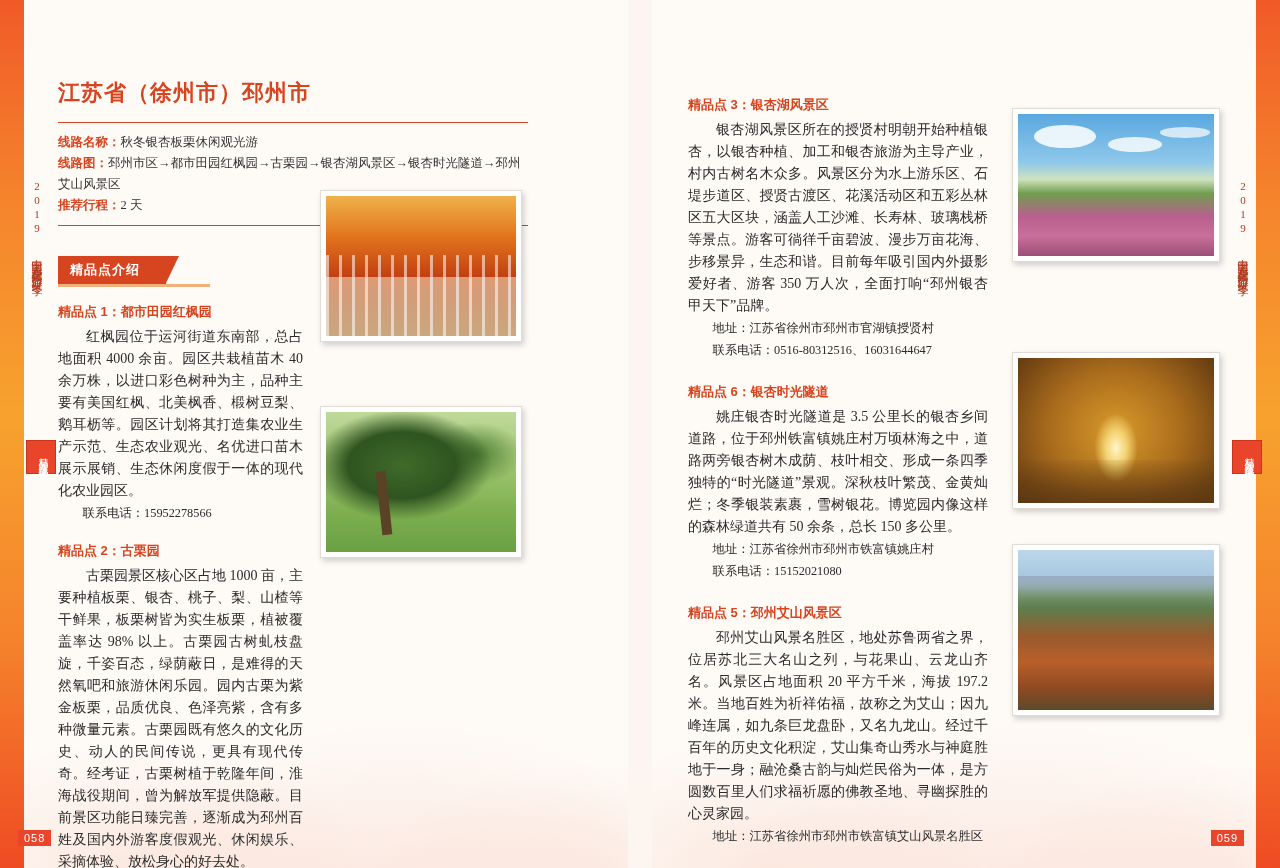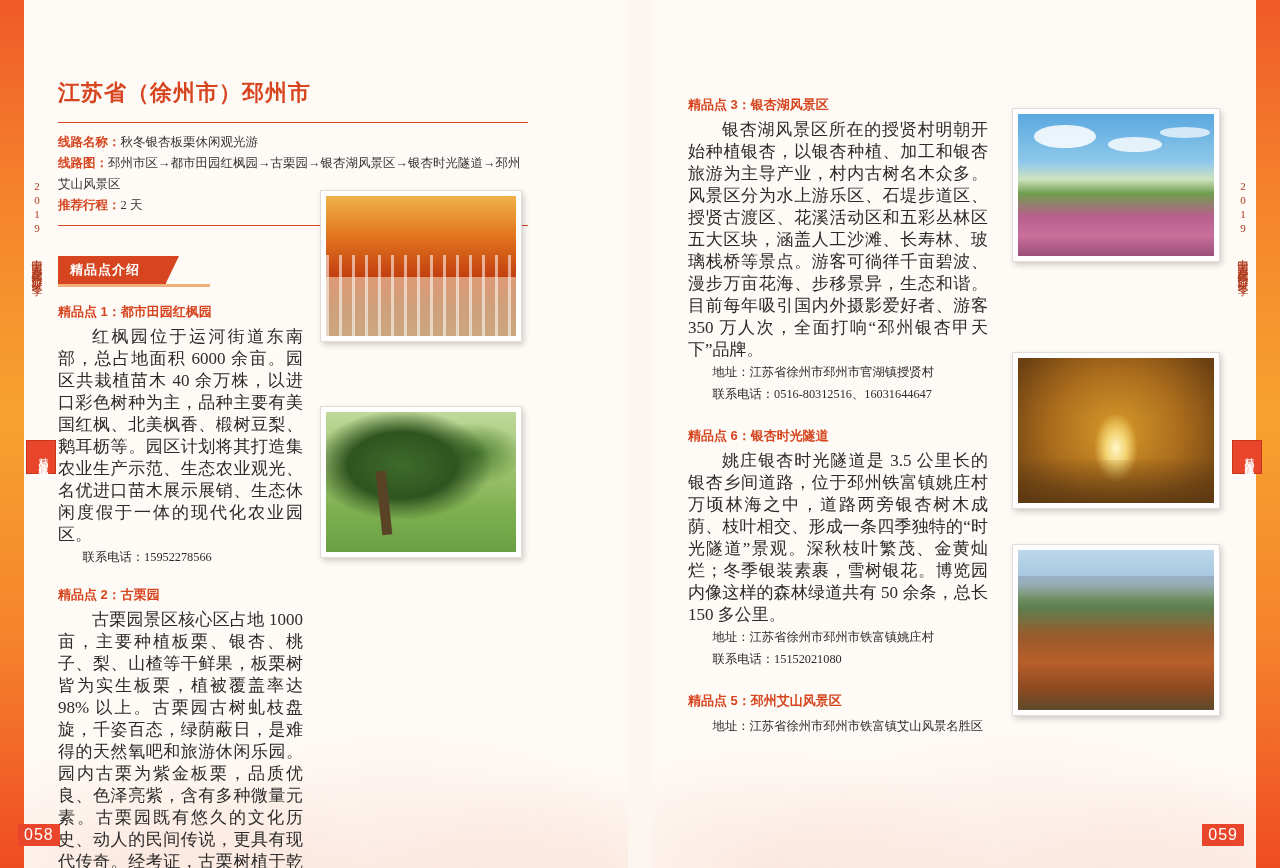--- a/index.html
+++ b/index.html
@@ -48,21 +48,21 @@
     position:absolute;width:22px;
     writing-mode:vertical-rl;text-orientation:upright;
     background:#e8452a;color:#fff;font-size:10px;letter-spacing:2px;
     padding:8px 3px;line-height:18px;
     border:1px solid #c8351c;
   }
   .spine-badge.l{left:26px;top:440px;}
   .spine-badge.r{left:1232px;top:440px;}
 
   .pagenum{
-    position:absolute;bottom:22px;font-size:16px;color:#fff;
+    position:absolute;bottom:22px;font-size:11px;color:#fff;
     background:#e8452a;padding:2px 6px;letter-spacing:1px;
     font-family:"Liberation Sans",sans-serif;
     text-align:right;
   }
   .pagenum.l{left:18px;}
   .pagenum.r{right:36px;}
 
   
   .content-left{position:absolute;left:58px;top:78px;width:500px;}
   .title{
@@ -91,21 +91,21 @@
   .tag-under{
     width:152px;height:3px;background:#f0b07a;margin-top:0px;
   }
 
   .item{margin-top:16px;position:relative;}
   .item-head{
     font-size:13px;font-weight:bold;color:#d6451f;margin-bottom:5px;
     font-family:"Liberation Sans",sans-serif;
   }
   .para{
-    font-size:17px;line-height:22px;color:#2b2b2b;text-align:justify;
+    font-size:14px;line-height:22px;color:#2b2b2b;text-align:justify;
     text-indent:2em;
   }
   .kv{
     font-size:12.3px;line-height:22px;color:#2b2b2b;text-indent:2em;
   }
 
   .photo{
     position:absolute;background:#fff;
     border:1px solid #e3dcd4;
     box-shadow:2px 3px 6px rgba(0,0,0,0.18);
@@ -216,21 +216,21 @@
     <div class="meta-row">
       <b>推荐行程：</b><span>2 天</span>
     </div>
   </div>
 
   <div class="section-tag">精品点介绍</div>
   <div class="tag-under"></div>
 
   <div class="item">
     <div class="item-head">精品点 1：都市田园红枫园</div>
-    <div class="para" style="width:245px;">红枫园位于运河街道东南部，总占地面积 6000 余亩。园区共栽植苗木 40 余万株，以进口彩色树种为主，品种主要有美国红枫、北美枫香、椴树豆梨、鹅耳枥等。园区计划将其打造集农业生产示范、生态农业观光、名优进口苗木展示展销、生态休闲度假于一体的现代化农业园区。</div>
+    <div class="para" style="width:245px;">红枫园位于运河街道东南部，总占地面积 4000 余亩。园区共栽植苗木 40 余万株，以进口彩色树种为主，品种主要有美国红枫、北美枫香、椴树豆梨、鹅耳枥等。园区计划将其打造集农业生产示范、生态农业观光、名优进口苗木展示展销、生态休闲度假于一体的现代化农业园区。</div>
     <div class="kv">
       <span>联系电话：</span><span>15952278566</span>
     </div>
   </div>
 
   <div class="item" style="margin-top:18px;">
     <div class="item-head">精品点 2：古栗园</div>
     <div class="para" style="width:245px;">古栗园景区核心区占地 1000 亩，主要种植板栗、银杏、桃子、梨、山楂等干鲜果，板栗树皆为实生板栗，植被覆盖率达 98% 以上。古栗园古树虬枝盘旋，千姿百态，绿荫蔽日，是难得的天然氧吧和旅游休闲乐园。园内古栗为紫金板栗，品质优良、色泽亮紫，含有多种微量元素。古栗园既有悠久的文化历史、动人的民间传说，更具有现代传奇。经考证，古栗树植于乾隆年间，淮海战役期间，曾为解放军提供隐蔽。目前景区功能日臻完善，逐渐成为邳州百姓及国内外游客度假观光、休闲娱乐、采摘体验、放松身心的好去处。</div>
     <div class="kv">
       <span>地址：</span><span>江苏省徐州市邳州市高新区炮车街道古栗园</span>
@@ -264,20 +264,21 @@
     <div class="kv">
       <span>地址：</span><span>江苏省徐州市邳州市铁富镇姚庄村</span>
     </div>
     <div class="kv">
       <span>联系电话：</span><span>15152021080</span>
     </div>
   </div>
 
   <div class="r-item" style="margin-top:22px;">
     <div class="item-head">精品点 5：邳州艾山风景区</div>
+    <div class="para">邳州艾山风景名胜区，地处苏鲁两省之界，位居苏北三大名山之列，与花果山、云龙山齐名。风景区占地面积 20 平方千米，海拔 197.2 米。当地百姓为祈祥佑福，故称之为艾山；因九峰连属，如九条巨龙盘卧，又名九龙山。经过千百年的历史文化积淀，艾山集奇山秀水与神庭胜地于一身；融沧桑古韵与灿烂民俗为一体，是方圆数百里人们求福祈愿的佛教圣地、寻幽探胜的心灵家园。</div>
     <div class="kv">
       <span>地址：</span><span>江苏省徐州市邳州市铁富镇艾山风景名胜区</span>
     </div>
   </div>
 </div>
 
 <div class="photo ph3">
     <div class="inner"></div>
   </div>
 <div class="photo ph4">

